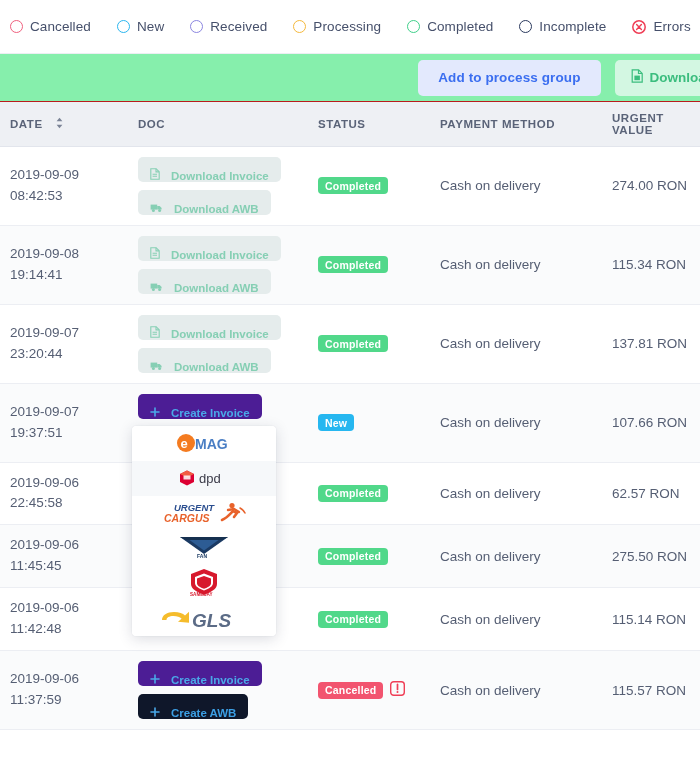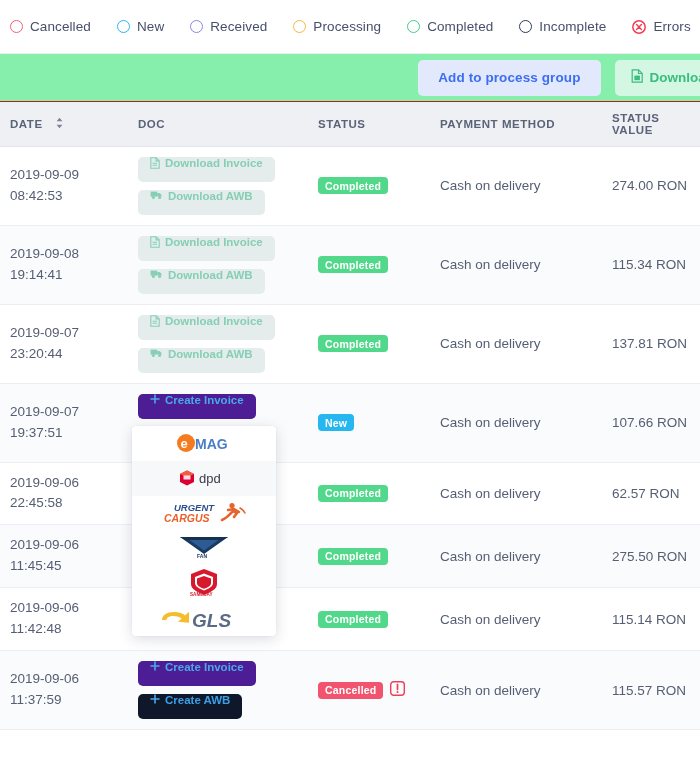--- a/index.html
+++ b/index.html
@@ -130,22 +130,22 @@
 
   .pill {
     border: none;
     border-radius: 5px;
     height: 25px;
     padding: 0 12px;
     font-size: 11.5px;
     font-weight: bold;
     font-family: inherit;
     display: inline-flex;
-    align-items: flex-start;
-    gap: 5px;
+    align-items: flex-end;
+    gap: 11px;
     cursor: pointer;
     white-space: nowrap;
   }
   .pill-dl  { background: #e5ecec; color: #86cfb4; }
   .pill-cr  { background: #4c1d95; color: #4aa8e8; }
   .pill-cr2 { background: #0f172a; color: #3c9fe4; }
 
   .badge {
     display: inline-flex;
     align-items: center;
@@ -249,21 +249,21 @@
             <svg width="9" height="12" viewBox="0 0 9 12">
               <path d="M4.5 0.8 7.4 4.3H1.6z" fill="#7b8396"></path>
               <path d="M4.5 11.2 1.6 7.7h5.8z" fill="#7b8396"></path>
             </svg>
           </span>
         </span>
       </th>
       <th class="c-doc">DOC</th>
       <th class="c-stat">STATUS</th>
       <th class="c-pay">PAYMENT METHOD</th>
-      <th class="c-val">STATUS VALUE</th>
+      <th class="c-val">URGENT VALUE</th>
     </tr>
   </thead>
   <tbody id="tblBody">
       <tr class="plain">
         <td class="date-cell">
           <div>2019-09-09</div>
           <div>08:42:53</div>
         </td>
         <td class="doc-cell">
           <div class="doc-stack">

